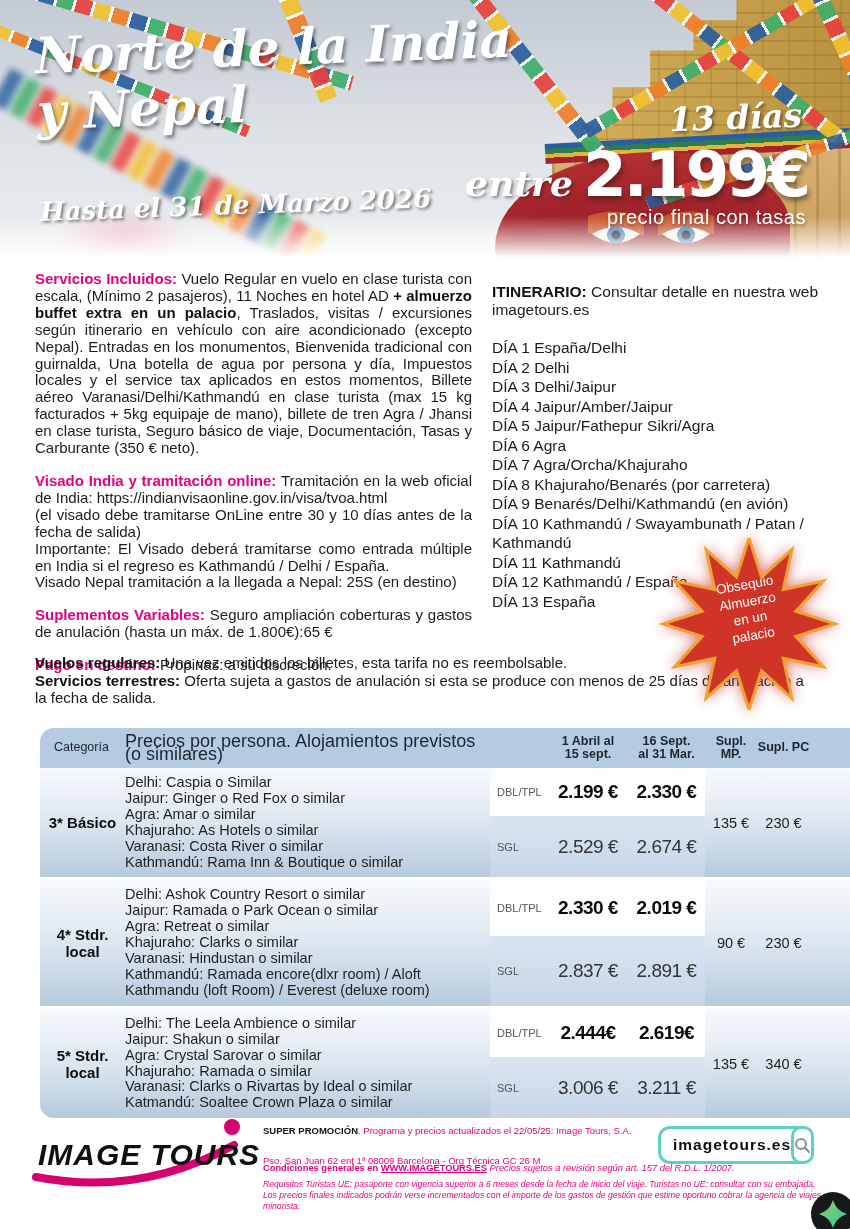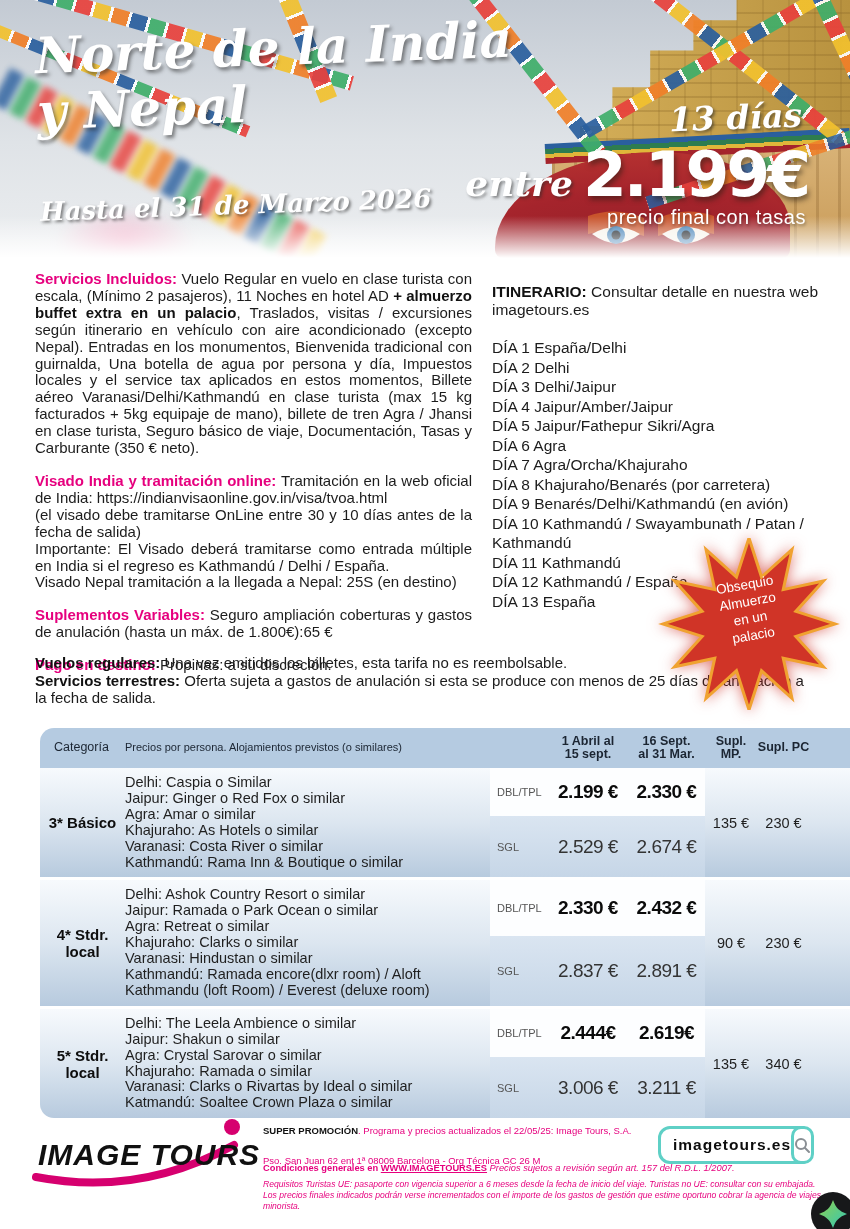--- a/index.html
+++ b/index.html
@@ -79,21 +79,21 @@
   .badge svg { position:absolute; inset:0; }
   .badge-text { position:absolute; left:28px; top:38px; width:136px; text-align:center;
     color:#fff; font-size:13.5px; line-height:17px; transform:rotate(-10deg); white-space:pre-line; }
 
   
   .ptable { position:absolute; left:40px; top:728px; width:832px; border-radius:14px; overflow:hidden; }
   .pt-head { display:grid; grid-template-columns:85px 365px 58px 80px 77px 52px 53px;
     background:#b5cbe1; min-height:40px; align-items:center; color:#1b2532; font-size:12.5px; }
   .pt-head .hc { text-align:center; font-weight:bold; white-space:pre-line; line-height:13.5px; }
   .pt-head .hc-cat { text-align:left; padding-left:14px; font-weight:normal; font-size:12.5px; }
-  .pt-head .hc-desc { text-align:left; font-weight:normal; font-size:11px; }
+  .pt-head .hc-desc { text-align:left; font-weight:normal; font-size:18px; }
   .prow { display:grid; grid-template-columns:85px 365px 215px 52px 53px;
     background:linear-gradient(180deg,#f7fafd 0%, #dce6f0 50%, #b7cade 100%); }
   .prow + .prow { border-top:3px solid #fff; }
   .cat { display:flex; align-items:center; justify-content:center; text-align:center;
     font-weight:bold; font-size:15px; color:#0d0d0d; white-space:pre-line; line-height:17px; }
   .hotels { font-size:14.5px; line-height:15.9px; color:#1f1f1f; padding:7px 4px 7px 0;
     white-space:pre-line; align-self:center; }
   .priceblock { display:flex; flex-direction:column; }
   .dblrow { flex:0 0 44%; background:#fdfeff; display:grid; grid-template-columns:58px 80px 77px; align-items:center; }
   .sglrow { flex:1; background:linear-gradient(180deg,#dae5f1,#c6d6e7); display:grid;
@@ -257,21 +257,21 @@
 Jaipur: Ramada o Park  Ocean o similar
 Agra: Retreat o similar
 Khajuraho: Clarks o similar
 Varanasi: Hindustan o similar
 Kathmandú: Ramada encore(dlxr room) / Aloft
 Kathmandu (loft Room) / Everest (deluxe room)</div>
       <div class="priceblock">
         <div class="dblrow">
           <span class="plabel">DBL/TPL</span>
           <span class="pval-b">2.330 €</span>
-          <span class="pval-b">2.432 €</span>
+          <span class="pval-b">2.019 €</span>
         </div>
         <div class="sglrow">
           <span class="plabel">SGL</span>
           <span class="pval">2.837 €</span>
           <span class="pval">2.891 €</span>
         </div>
       </div>
       <div class="supl">90 €</div>
       <div class="supl">230 €</div>
     </div>

